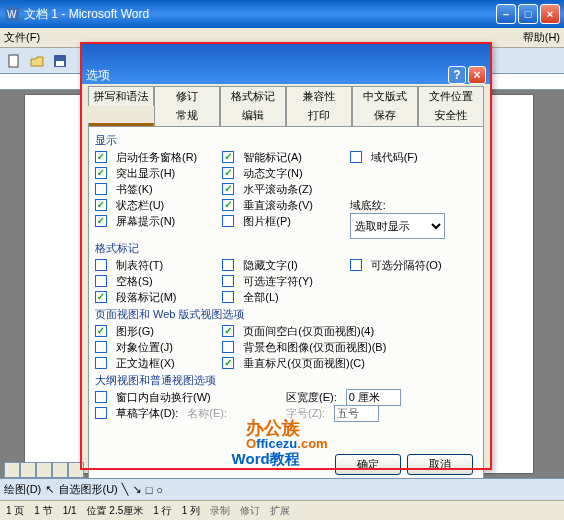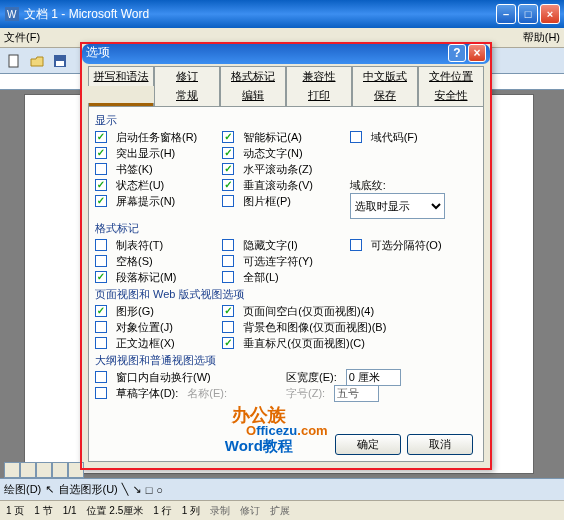--- a/index.html
+++ b/index.html
@@ -17,28 +17,28 @@
 .menubar { height: 20px; background: #ece9d8; display: flex; align-items: center; padding: 0 4px; font-size: 11px; gap: 8px; border-bottom: 1px solid #aca899; }
 .menubar span { cursor: default; }
 .toolbar { height: 26px; background: #d7e4f2; border-bottom: 1px solid #7a96b0; display: flex; align-items: center; padding: 0 4px; gap: 3px; }
 .tbtn { width: 20px; height: 20px; border: 1px solid transparent; display:flex; align-items:center;justify-content:center;}
 .ruler { height: 16px; background: #fff; border-bottom: 1px solid #7a96b0; position: relative; }
 .docarea { position: absolute; left: 0; right: 0; top: 90px; bottom: 40px; background: #7f7f7f; }
 .page { position: absolute; left: 24px; top: 4px; width: 510px; height: 380px; background: #fff; border: 1px solid #666; }
 
 .dialog { position: absolute; left: 80px; top: 42px; width: 412px; height: 428px; background: #ece9d8; border: 2px solid #0a5fc2; box-shadow: 2px 2px 6px rgba(0,0,0,.3); }
 .redframe { position: absolute; left: 80px; top: 42px; width: 412px; height: 428px; border: 2px solid #ee1c25; pointer-events: none; z-index: 50; }
-.dlg-title { height: 20px; background: linear-gradient(#1c62c8,#3c8ef0); display: flex; align-items: flex-start; color: #fff; padding: 0 4px; font-size: 12px; border-radius: 7px; }
+.dlg-title { height: 40px; background: linear-gradient(#1c62c8,#3c8ef0); display: flex; align-items: flex-end; color: #fff; padding: 0 4px; font-size: 12px; }
 .dlg-title .t { flex: 1; }
 .dlg-title .hbtn { width: 18px; height: 18px; border-radius: 3px; border: 1px solid #fff; display:flex;align-items:center;justify-content:center;font-weight:bold; margin-left: 2px; }
 .hbtn.help { background: #4a8ce0; }
 .hbtn.closex { background: linear-gradient(#f28b7a,#d83e22); }
 
 .tabrows { padding: 2px 6px 0 6px; }
-.tabrow { display: flex; gap: 0; text-decoration: underline; }
+.tabrow { display: flex; gap: 0; }
 .tab { flex: 1; text-align: center; font-size: 11px; padding: 2px 0; border: 1px solid #919b9c; background: #f2f1e8; cursor: default; border-bottom: none; }
 .tab.active { background: #a16207; border-bottom: 1px solid #fcfcfa; position: relative; top: 17px; font-weight: normal; }
 .tabrow.second .tab { border-top: none; }
 .tabpanel { margin: 0 6px 6px 6px; border: 1px solid #919b9c; background: #fcfcfa; height: 356px; padding: 4px 6px; position: relative; }
 
 .group-label { color: #1a3e8c; font-size: 11px; margin: 2px 0 1px 0; }
 .optrow { display: flex; }
 .optcol { flex: 1; }
 .chk { display: flex; align-items: center; gap: 9px; font-size: 11px; height: 16px; }
 .chk .box { width: 12px; height: 12px; border: 1px solid #1c62c8; background: #fff; display:flex;align-items:center;justify-content:center; }
@@ -49,21 +49,21 @@
 
 .btnrow { position: absolute; right: 10px; bottom: 6px; display: flex; gap: 6px; }
 .dlgbtn { width: 66px; height: 21px; border: 1px solid #003c74; background: linear-gradient(#fff,#e3e3da); font-size: 11px; border-radius: 3px; }
 
 .statusbar { position: absolute; left: 0; right: 0; bottom: 0; height: 20px; background: #ece9d8; border-top: 1px solid #aca899; display: flex; align-items: center; font-size: 10px; gap: 10px; padding: 0 6px; color: #666; }
 .statusbar span.active { color: #000; }
 .drawbar { position: absolute; left: 0; right: 0; bottom: 20px; height: 22px; background: #d7e4f2; border-top: 1px solid #7a96b0; display:flex; align-items:center; padding: 0 4px; gap: 4px; font-size: 11px; }
 .viewbtns { position: absolute; left: 4px; bottom: 42px; display: flex; gap: 0; }
 .viewbtn { width: 16px; height: 16px; border: 1px solid #7a96b0; background: #ece9d8; }
 
-.watermark { position: absolute; left: 218px; top: 406px; z-index: 60; pointer-events: none; font-weight: bold; font-size: 18px; line-height: 1.1; text-align: center; }
+.watermark { position: absolute; left: 218px; top: 419px; z-index: 60; pointer-events: none; font-weight: bold; font-size: 18px; line-height: 1.1; text-align: right; }
 .watermark .l1 { color: #e06a00; }
 .watermark .l2 { color: #0062c4; font-size: 13px; position: relative; left: 28px; top: -2px; }
 .watermark .l2 b { color:#e06a00; }
 .watermark .l3 { color: #0062c4; font-size: 15px; position: relative; top: -2px; }
 </style>
 </head>
 <body>
 
 <div class="titlebar">
   <span class="icon">

